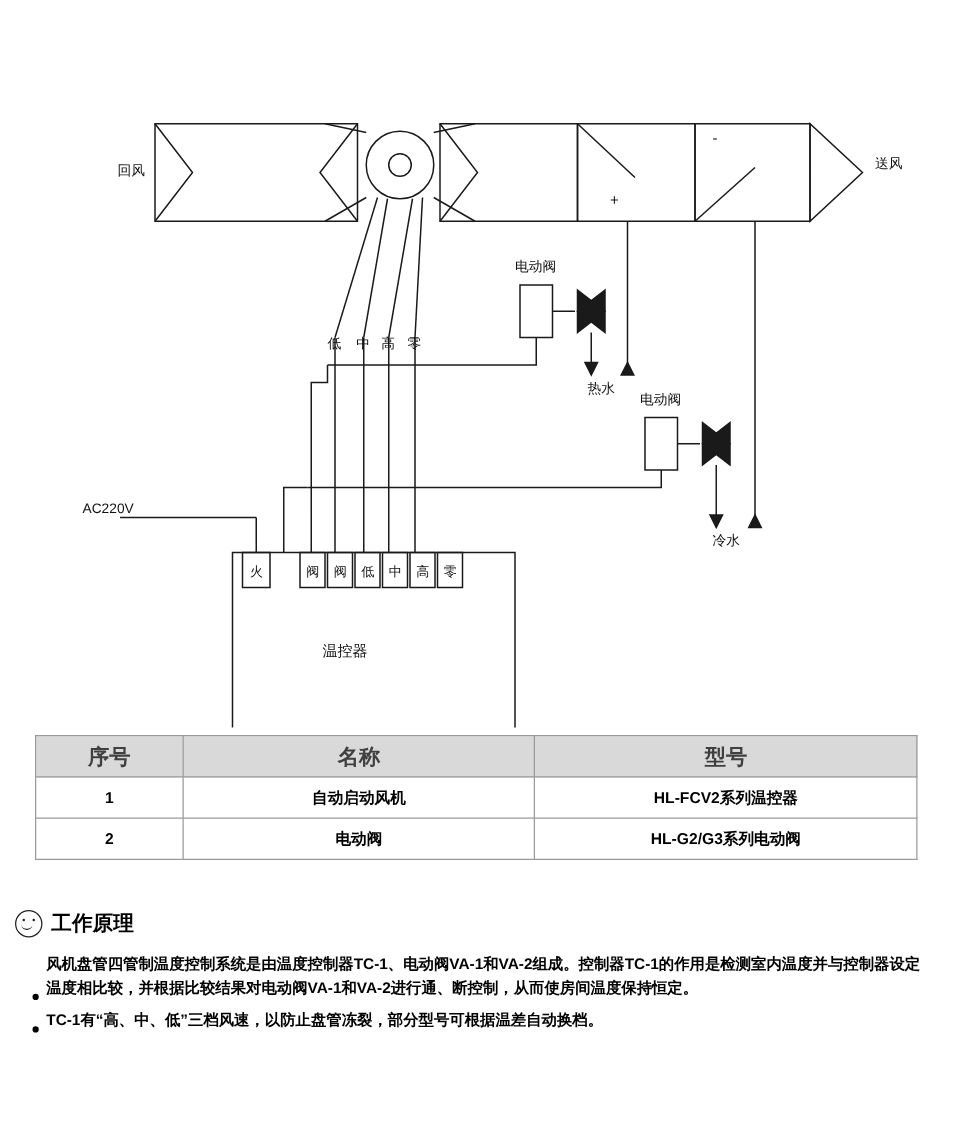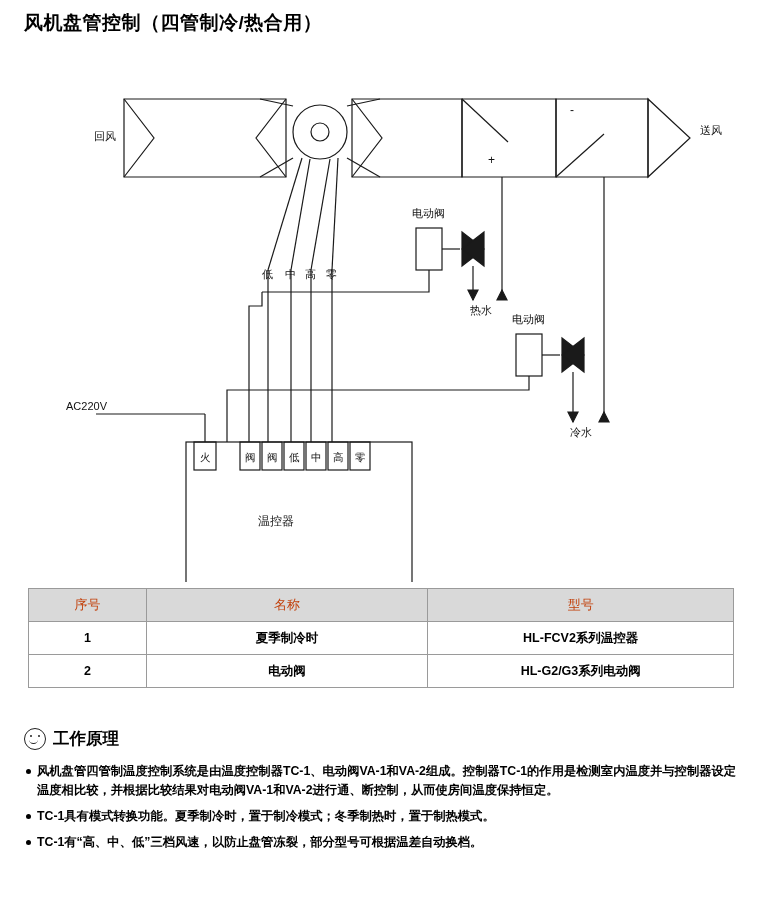--- a/index.html
+++ b/index.html
@@ -44,39 +44,39 @@
   }
   table.spec {
     border-collapse: collapse;
     width: 706px;
     font-size: 12.5px;
   }
   table.spec th {
     background: #d9d9d9;
     border: 1px solid #9a9a9a;
     height: 30px;
-    font-weight: normal;
-    font-size: 13px;
-    color: #c2410c;
+    font-weight: bold;
+    font-size: 17px;
+    color: #404040;
   }
   table.spec td {
     border: 1px solid #9a9a9a;
     height: 30px;
     text-align: center;
     font-weight: bold;
     font-size: 12.5px;
     color: #000;
   }
   table.spec col.c1 { width: 118px; }
   table.spec col.c2 { width: 282px; }
   table.spec col.c3 { width: 306px; }
 
   .principle-head {
     position: absolute;
-    left: 24px;
+    left: 12px;
     top: 728px;
     display: flex;
     align-items: center;
     gap: 7px;
   }
   .smiley {
     width: 20px;
     height: 20px;
     border: 1.6px solid #222;
     border-radius: 50%;
@@ -109,21 +109,21 @@
     color: #000;
   }
   .bullets {
     position: absolute;
     left: 26px;
     top: 762px;
     width: 712px;
   }
   .bullet {
     display: flex;
-    align-items: flex-start;
+    align-items: flex-end;
     margin-bottom: 7px;
     font-size: 12.3px;
     line-height: 1.55;
     font-weight: bold;
     color: #000;
   }
   .bullet .dot {
     flex: 0 0 auto;
     width: 5px;
     height: 5px;
@@ -132,21 +132,20 @@
     margin: 7px 6px 0 0;
   }
   .bullet .txt { flex: 1 1 auto; }
   svg text { font-family: "Liberation Sans", sans-serif; }
 </style>
 </head>
 <body>
 
 <div class="page">
 
-  <div class="title">风机盘管控制（四管制冷/热合用）</div>
 
   <svg class="diagram" viewBox="0 0 762 540">
     <g fill="none" stroke="#1a1a1a" stroke-width="1.2">
 
       <path d="M124 57 L124 135 L286 135 L286 57 Z"></path>
       <path d="M124 57 L154 96 L124 135"></path>
       <path d="M286 57 L256 96 L286 135" fill="none"></path>
 
       <circle cx="320" cy="90" r="27"></circle>
       <circle cx="320" cy="90" r="9"></circle>
@@ -258,21 +257,21 @@
       <thead>
         <tr>
           <th>序号</th>
           <th>名称</th>
           <th>型号</th>
         </tr>
       </thead>
       <tbody>
         <tr>
           <td>1</td>
-          <td>夏季制冷时</td>
+          <td>自动启动风机</td>
           <td>HL-FCV2系列温控器</td>
         </tr>
         <tr>
           <td>2</td>
           <td>电动阀</td>
           <td>HL-G2/G3系列电动阀</td>
         </tr>
       </tbody>
     </table>
   </div>
@@ -284,21 +283,17 @@
     <span class="principle-title">工作原理</span>
   </div>
 
   <div class="bullets">
     <div class="bullet">
       <span class="dot"></span>
       <span class="txt">风机盘管四管制温度控制系统是由温度控制器TC-1、电动阀VA-1和VA-2组成。控制器TC-1的作用是检测室内温度并与控制器设定温度相比较，并根据比较结果对电动阀VA-1和VA-2进行通、断控制，从而使房间温度保持恒定。</span>
     </div>
     <div class="bullet">
       <span class="dot"></span>
-      <span class="txt">TC-1具有模式转换功能。夏季制冷时，置于制冷模式；冬季制热时，置于制热模式。</span>
-    </div>
-    <div class="bullet">
-      <span class="dot"></span>
       <span class="txt">TC-1有“高、中、低”三档风速，以防止盘管冻裂，部分型号可根据温差自动换档。</span>
     </div>
   </div>
 
 </div>
 
 </body></html>

